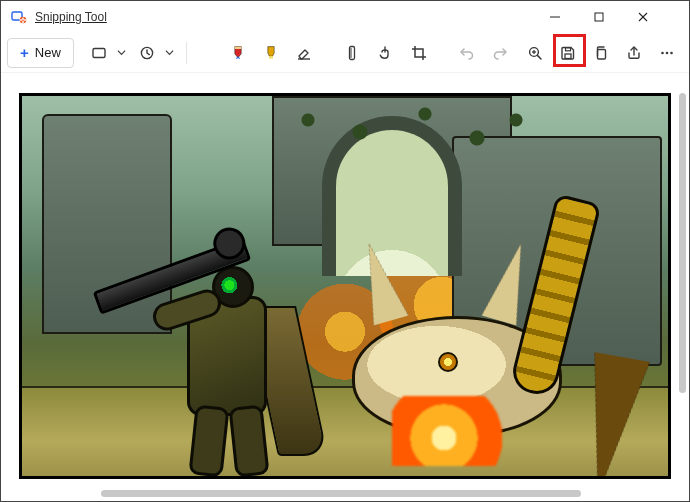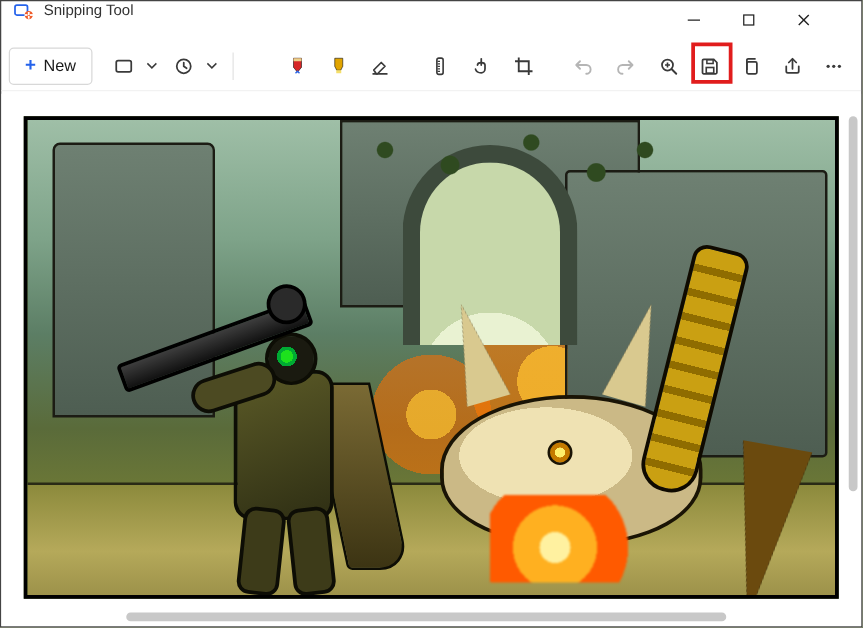--- a/index.html
+++ b/index.html
@@ -11,23 +11,24 @@
     color:#222;
     background:#fff;
     border:1px solid #444;
     position:relative;
     overflow:hidden;
   }
   
   .titlebar {
     height:32px;
     display:flex;
-    align-items:flex-start;
+    align-items:center;
     padding:0 24px 0 10px;
     user-select:none;
+    text-decoration:underline;
   }
   .titlebar .app-icon { width:16px; height:16px; margin-right:8px; }
   .titlebar .title { flex:0 0 auto; color:#333; }
   .titlebar .spacer { flex:1 1 auto; }
   .win-btn {
     width:44px; height:30px;
     display:flex; align-items:center; justify-content:center;
     color:#333;
   }
   .win-btn svg { width:10px; height:10px; }

